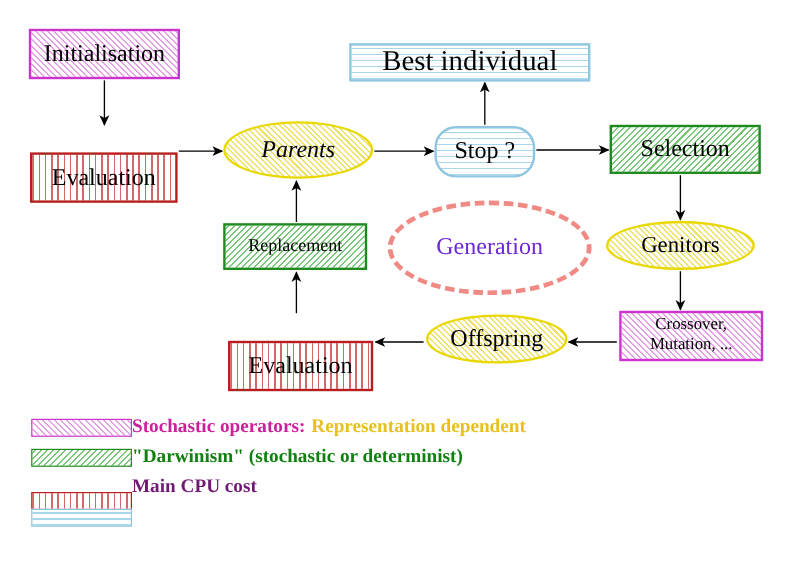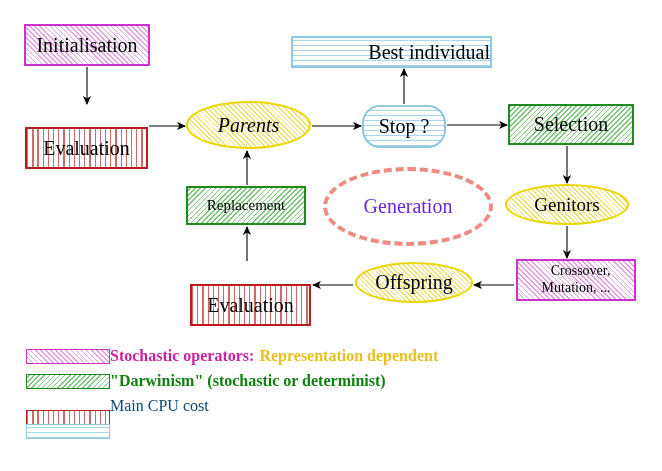--- a/index.html
+++ b/index.html
@@ -96,30 +96,30 @@
         #ffffff 1.2px, #ffffff 3.4px);
   }
 
   .ellipse { border-radius: 50%; }
   .rounded { border-radius: 18px; }
 
   
   #node-initialisation { left:24px;  top:24px;  width:126px; height:42px;  font-size:20px; }
   #node-eval-top       { left:25px;  top:105px; width:123px; height:42px;  font-size:20px; }
   #node-parents        { left:186px; top:101px; width:125px; height:48px;  font-size:20px;font-style:italic; }
-  #node-best           { left:291px; top:36px;  width:201px; height:32px;  font-size:20px;justify-content:flex-end; }
+  #node-best           { left:291px; top:36px;  width:201px; height:32px;  font-size:24px; }
   #node-stop           { left:362px; top:105px; width:84px;  height:43px;  font-size:20px; }
   #node-selection      { left:508px; top:104px; width:126px; height:41px;  font-size:20px; }
   #node-replacement    { left:186px; top:186px; width:120px; height:39px;  font-size:15px; }
   #node-generation     { left:323px; top:167px; width:170px; height:79px;  font-size:20px; }
   #node-genitors       { left:505px; top:184px; width:124px; height:41px;  font-size:19px; }
   #node-eval-bottom    { left:190px; top:262px; width:121px; height:42px;  font-size:20px; }
   #node-offspring      { left:355px; top:262px; width:118px; height:41px;  font-size:20px; }
   #node-crossover      { left:516px; top:259px; width:120px; height:42px;  font-size:14px;
-                         line-height:1.18;text-align:right; }
+                         line-height:1.18; }
 
   
   #node-generation {
     border: 4px dashed #f08a84;
     border-radius: 50%;
     background: transparent;
     color: #6d28d9;
   }
 
   
@@ -153,21 +153,21 @@
   .swatch.fill-red     { border-width: 1.5px; }
   .swatch.fill-blue    { border-width: 1.5px; }
 
   .legend-text {
     font-size: 16px;
     white-space: nowrap;
   }
   .lt-magenta { color: #cc1f9b; font-weight: bold; }
   .lt-yellow  { color: #e8c020; font-weight: bold; margin-left: 5px; }
   .lt-green   { color: #108010; font-weight: bold; }
-  .lt-red     { color: #0c4a6e; font-weight: normal; }
+  .lt-red     { color: #701a75; font-weight: bold; }
   .lt-blue    { color: #8fb9d8; }
 </style>
 </head>
 <body>
 
 <div id="canvas">
 
   <svg class="layer" viewBox="0 0 662 471" xmlns="http://www.w3.org/2000/svg">
     <defs>
       <marker id="arrowhead" markerWidth="9" markerHeight="9" refX="8" refY="4.5" orient="auto" markerUnits="userSpaceOnUse">

